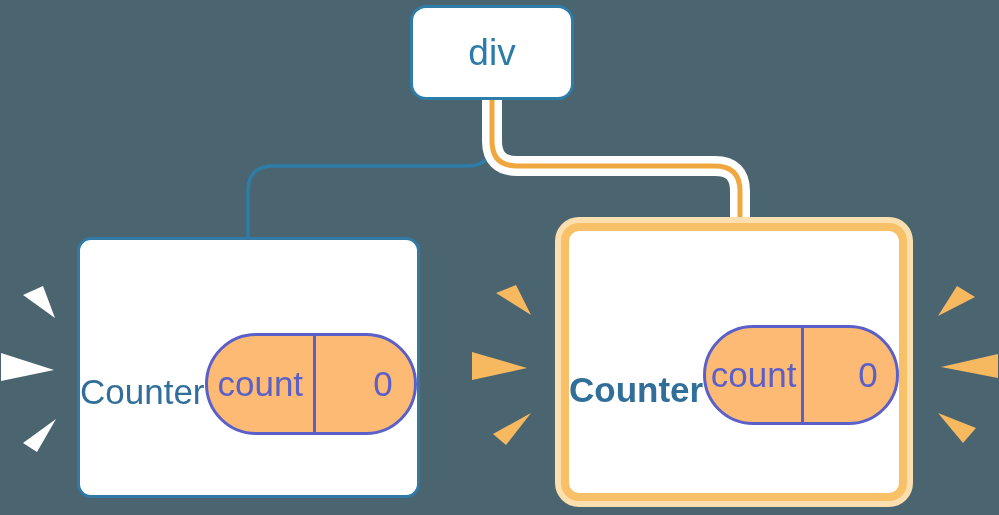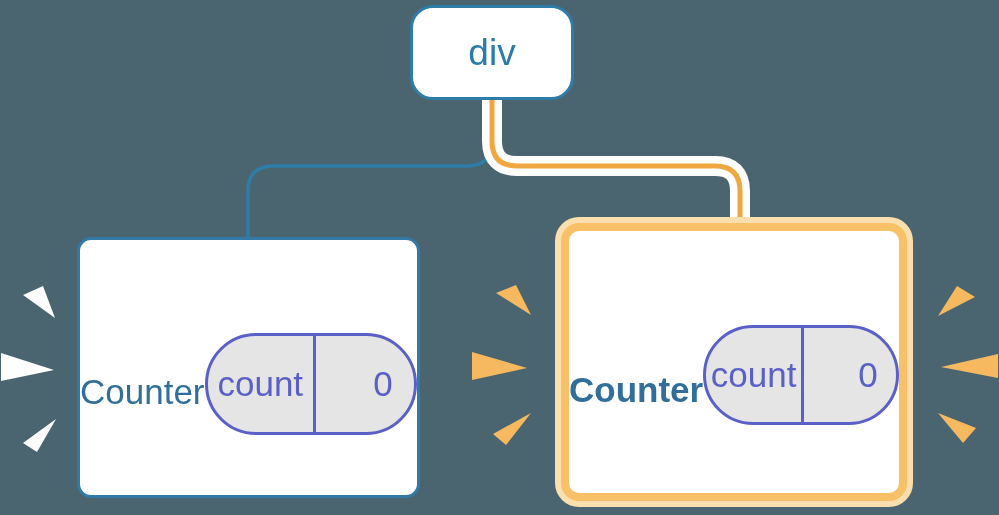--- a/index.html
+++ b/index.html
@@ -23,21 +23,21 @@
     width: 999px; height: 515px;
     z-index: 1;
   }
   .node-root {
     position: absolute;
     left: 410px; top: 5px;
     width: 164px; height: 95px;
     box-sizing: border-box;
     background: #ffffff;
     border: 3px solid #2e7ca8;
-    border-radius: 23px;
+    border-radius: 16px;
     display: flex; align-items: center; justify-content: center;
     font-size: 37px;
     color: #2b7cab;
     z-index: 2;
   }
   .card {
     position: absolute;
     box-sizing: border-box;
     background: #ffffff;
     display: flex; flex-direction: row; align-items: center;
@@ -61,21 +61,21 @@
     color: #316f9a;
     line-height: 41px;
   }
   .card-left .card-title { margin-top: 48px; font-weight: 400; }
   .card-right .card-title { margin-top: 55px; font-weight: 700; }
   .pill {
     display: flex;
     box-sizing: border-box;
     border: 3px solid #5a60c8;
     border-radius: 60px;
-    background: #e5e5e5;
+    background: #fdba74;
     gap: 36px;
   }
   .card-left .pill  { width: 265px; height: 102px; margin-top: 32px; }
   .card-right .pill { width: 284px; height: 100px; margin-top: 25px; }
   .pill-key {
     flex: 63 0 0;
     display: flex; align-items: center; justify-content: center;
     border-right: 3px solid #5a60c8;
     color: #5a60c8;
     font-size: 35px;

